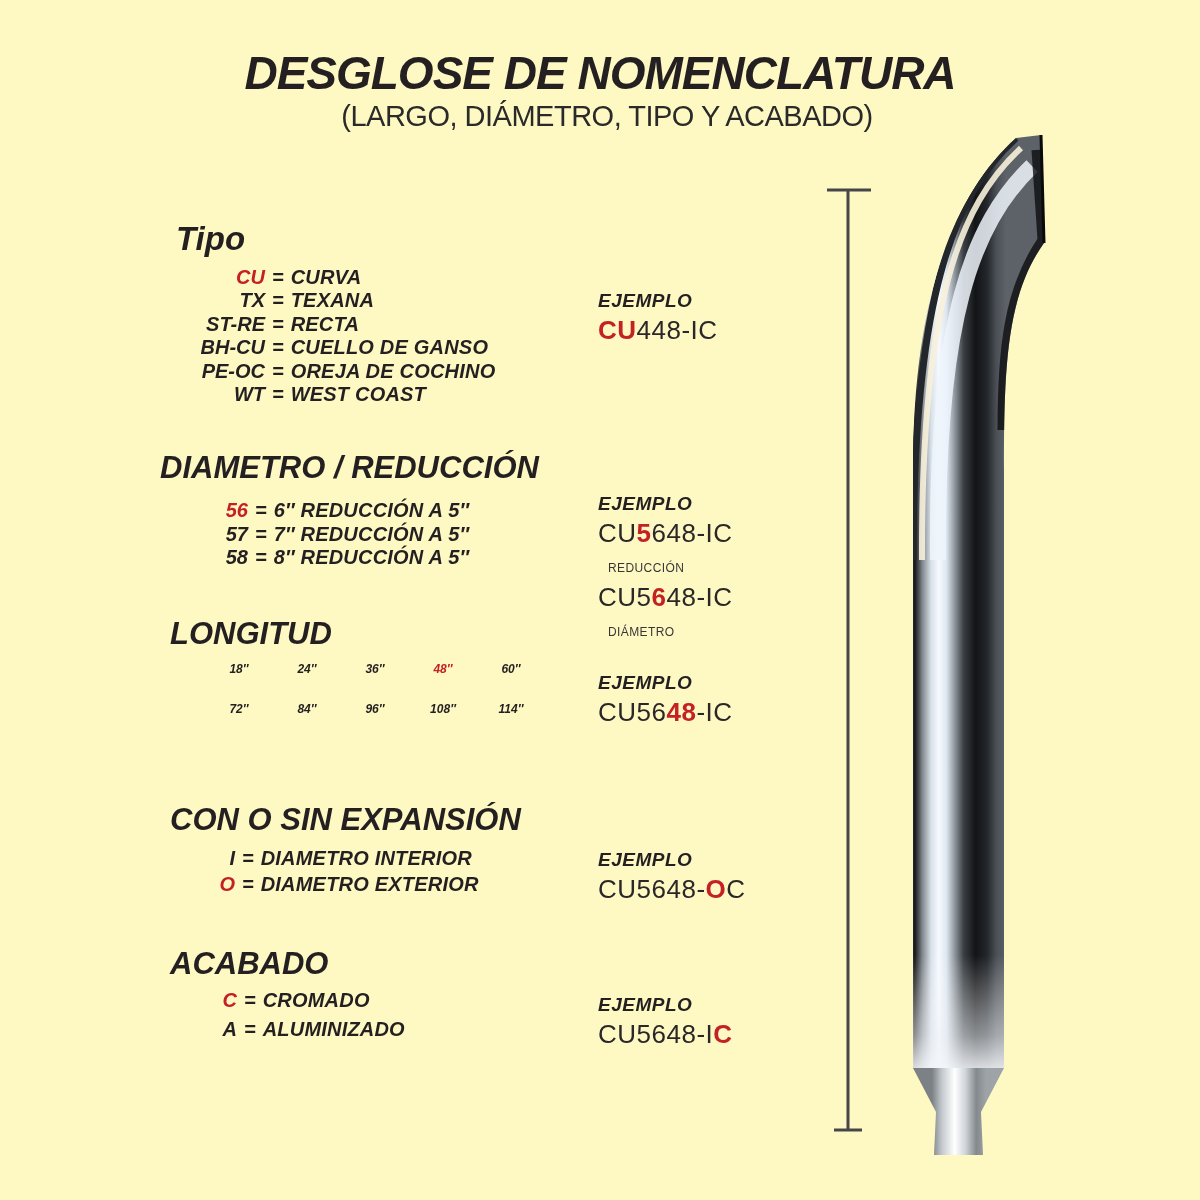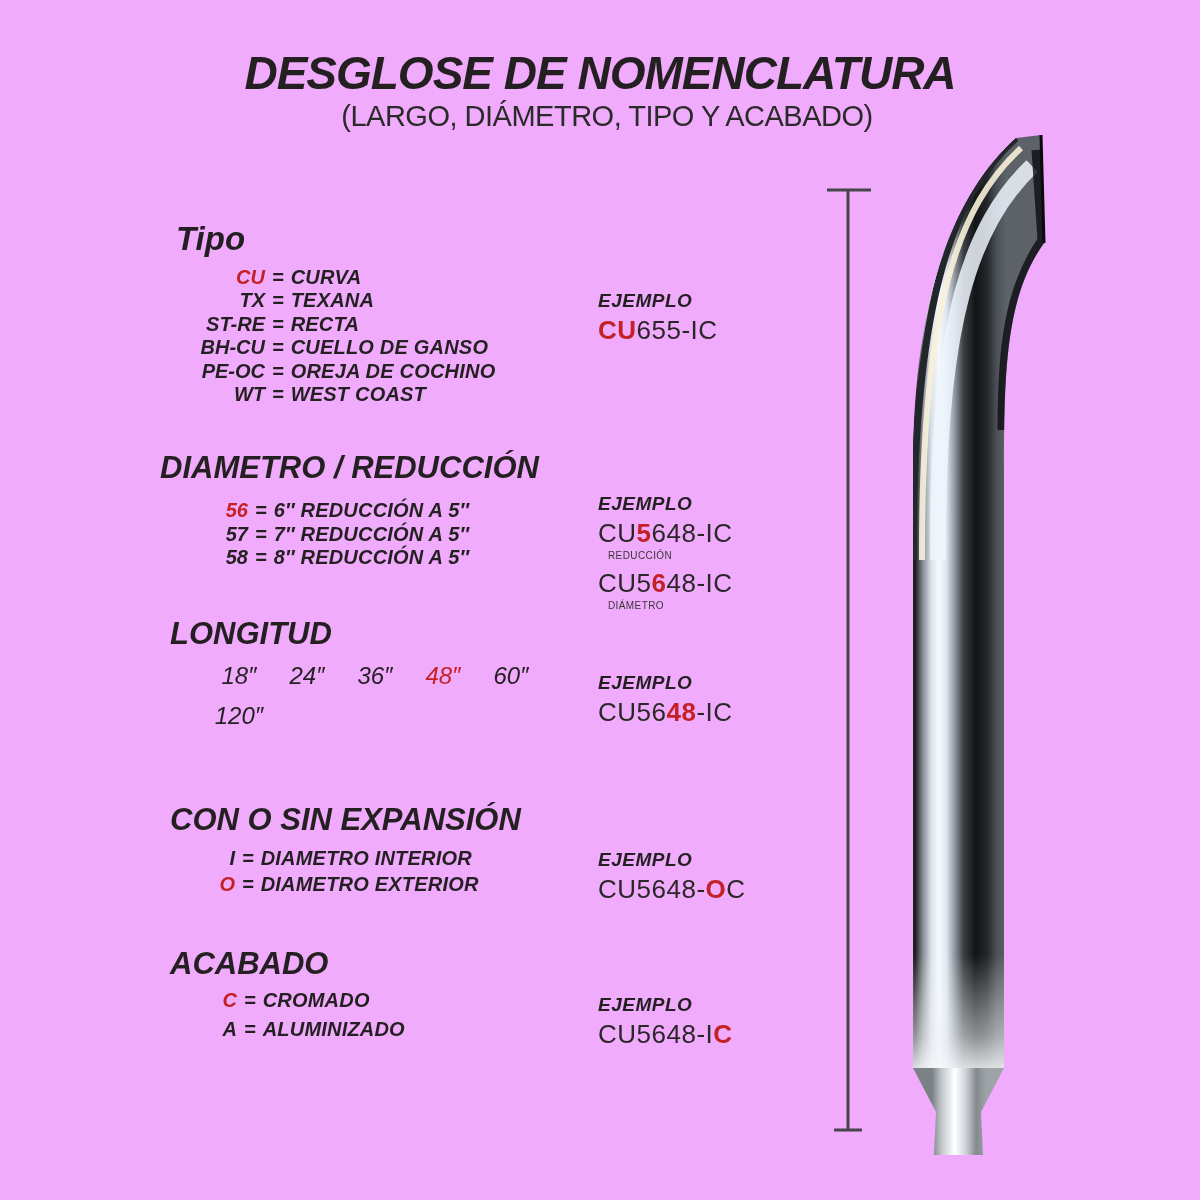--- a/index.html
+++ b/index.html
@@ -1,16 +1,16 @@
 <!DOCTYPE html>
 <html><head>
 <meta charset="utf-8">
 <style>
   html,body{margin:0;padding:0;background:#ffffff;}
-  .canvas{position:relative;width:1200px;height:1200px;background:#f0abfc;overflow:hidden;
+  .canvas{position:relative;width:1200px;height:1200px;background:#fef9c3;overflow:hidden;
           font-family:"Liberation Sans",sans-serif;color:#262223;}
 
   
   .title{position:absolute;top:46px;left:0;width:1200px;text-align:center;
          font-size:46px;font-weight:800;font-style:italic;letter-spacing:-1px;color:#241f20;}
   .subtitle{position:absolute;top:100px;left:0;width:1214px;text-align:center;
             font-size:29px;font-weight:400;color:#2b2a2a;letter-spacing:-0.5px;}
 
   
   .h2{position:absolute;font-weight:800;font-style:italic;font-size:31px;color:#241f20;white-space:nowrap;}
@@ -27,27 +27,27 @@
   .kv .eq{padding:0 7px;}
   .kv .desc{white-space:nowrap;letter-spacing:0.2px;}
   #tipo-rows{left:155px;top:266px;}    #tipo-rows .row{height:23.4px;}  #tipo-rows .code{width:110px;}
   #diam-rows{left:155px;top:499px;}    #diam-rows .row{height:23.6px;}  #diam-rows .code{width:93px;}
   #exp-rows {left:155px;top:847px;}    #exp-rows  .row{height:26px;}    #exp-rows  .code{width:80px;}
   #acab-rows{left:155px;top:989px;}    #acab-rows .row{height:29px;}    #acab-rows .code{width:82px;}
 
   
   #len-grid{position:absolute;left:205px;top:662px;}
   .len-row{display:flex;height:40px;}
-  .len-cell{width:68px;text-align:center;font-weight:400;font-style:italic;font-size:24px;color:#241f20;}
+  .len-cell{width:68px;text-align:center;font-weight:700;font-style:italic;font-size:12px;color:#241f20;}
 
   
   .ej{position:absolute;left:598px;}
   .ej .lab{font-size:19px;font-weight:800;font-style:italic;letter-spacing:0.5px;color:#241f20;}
   .ej .ecode{font-size:26px;font-weight:400;letter-spacing:0.5px;color:#2b2728;margin-top:3px;white-space:nowrap;}
-  .ej .sub{font-size:10px;font-weight:400;color:#3a3637;letter-spacing:0.4px;margin:1px 0 7px 10px;}
+  .ej .sub{font-size:12px;font-weight:400;color:#3a3637;letter-spacing:0.4px;margin:12px 0 7px 10px;}
   #ej1{top:290px;} #ej2{top:493px;} #ej3{top:672px;} #ej4{top:849px;} #ej5{top:994px;}
 
   .red{color:#c42127;}
   .ecode .red{font-weight:700;}
 
   
   .pipe{position:absolute;left:0;top:0;width:1200px;height:1200px;pointer-events:none;}
 </style>
 </head>
 <body>
@@ -86,21 +86,21 @@
     </div>
     <div class="row">
       <span class="code">WT</span>
         <span class="eq">=</span>
         <span class="desc">WEST COAST</span>
     </div>
   </div>
 
   <div class="ej" id="ej1">
     <div class="lab">EJEMPLO</div>
-    <div class="ecode"><span class="red">CU</span><span>655-IC</span></div>
+    <div class="ecode"><span class="red">CU</span><span>448-IC</span></div>
   </div>
 
   <div class="h2" id="h-diam">DIAMETRO / REDUCCIÓN</div>
   <div class="kv" id="diam-rows">
     <div class="row">
       <span class="code red">56</span>
         <span class="eq">=</span>
         <span class="desc">6″ REDUCCIÓN A 5″</span>
     </div>
     <div class="row">
@@ -126,21 +126,25 @@
   <div class="h2" id="h-long">LONGITUD</div>
   <div id="len-grid">
     <div class="len-row">
       <span class="len-cell">18″</span>
       <span class="len-cell">24″</span>
       <span class="len-cell">36″</span>
       <span class="len-cell red">48″</span>
       <span class="len-cell">60″</span>
     </div>
     <div class="len-row">
-      <span class="len-cell">120″</span>
+      <span class="len-cell">72″</span>
+      <span class="len-cell">84″</span>
+      <span class="len-cell">96″</span>
+      <span class="len-cell">108″</span>
+      <span class="len-cell">114″</span>
     </div>
   </div>
 
   <div class="ej" id="ej3">
     <div class="lab">EJEMPLO</div>
     <div class="ecode"><span>CU56</span><span class="red">48</span><span>-IC</span></div>
   </div>
 
   <div class="h2" id="h-exp">CON O SIN EXPANSIÓN</div>
   <div class="kv" id="exp-rows">

